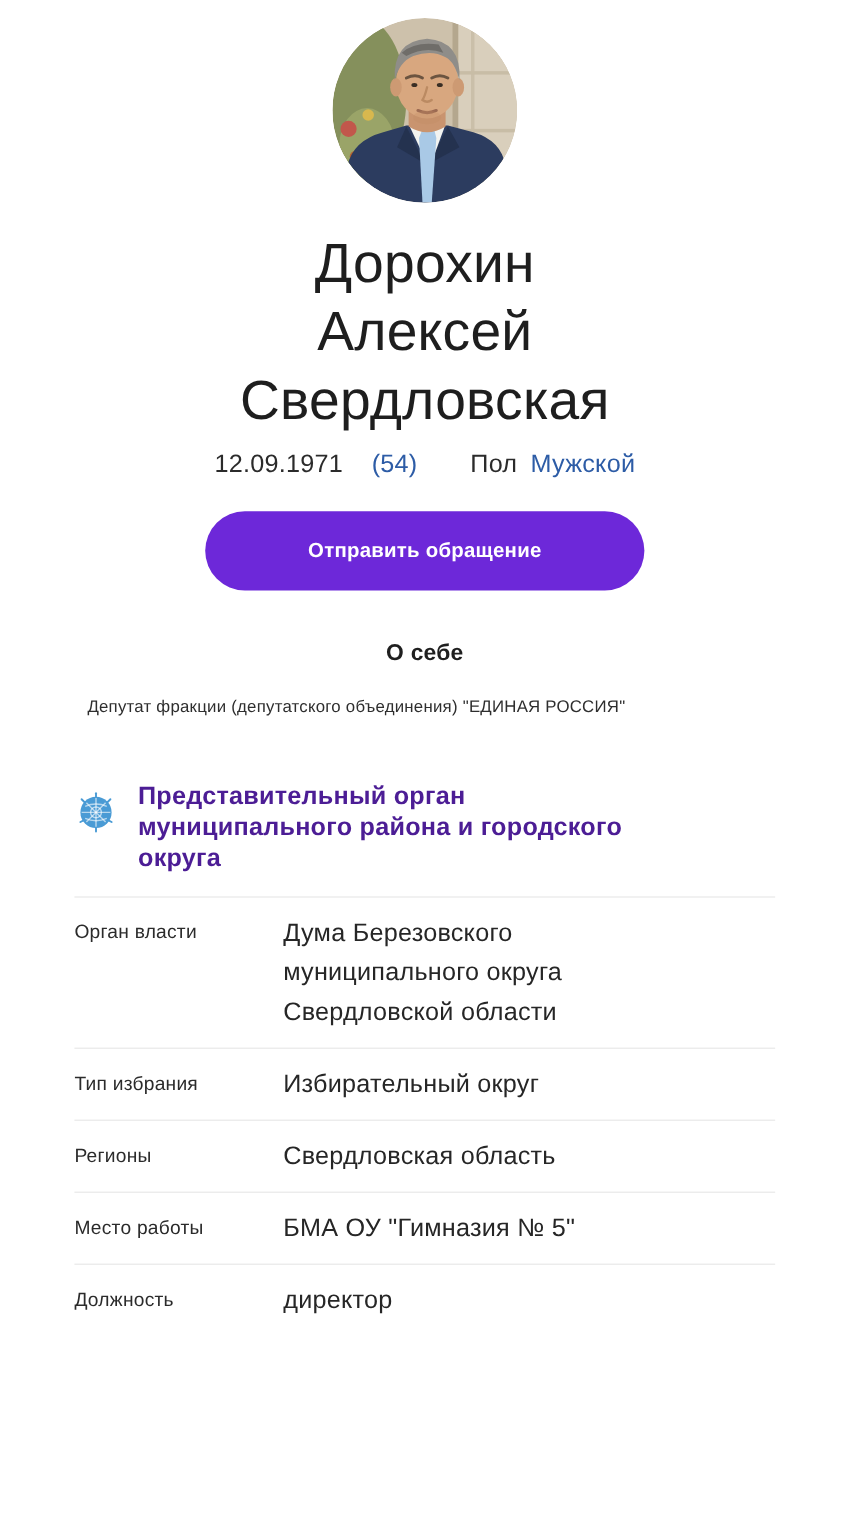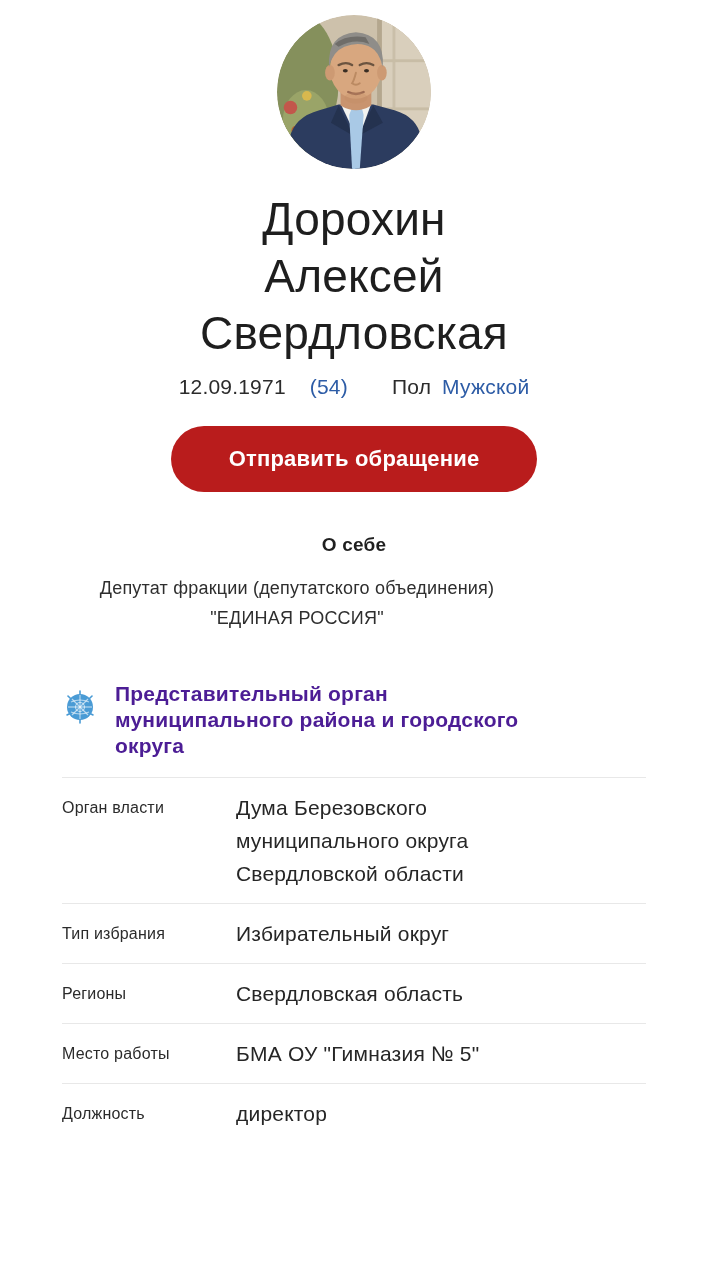--- a/index.html
+++ b/index.html
@@ -19,26 +19,26 @@
   .meta{
     margin-top:13px;font-size:21px;font-weight:500;letter-spacing:.2px;color:#2b2b2b;
     display:flex;justify-content:center;align-items:baseline;
   }
   .meta a{color:#2d5ca6;text-decoration:none;cursor:pointer}
   .meta .age{margin-left:24px}
   .meta .gender-label{margin-left:44px}
   .meta .gender-value{margin-left:11px}
   .send{
     display:block;margin:27px auto 0;width:366px;height:66px;border:none;border-radius:33px;
-    background:#b91c1c;color:#ffffff;font-size:22px;font-weight:700;font-family:inherit;
+    background:#6d28d9;color:#ffffff;font-size:17px;font-weight:700;font-family:inherit;
     letter-spacing:.2px;cursor:pointer;
   }
   .about{padding:0 62px;margin-top:42px;text-align:center}
   .about h2{margin:0;font-size:19px;font-weight:700;color:#1f1f1f;letter-spacing:.2px}
-  .about p{margin:17px 0 0;font-size:18px;line-height:30px;max-width:470px;color:#2e2e2e;letter-spacing:.2px}
+  .about p{margin:17px 0 0;font-size:14px;line-height:30px;max-width:470px;color:#2e2e2e;letter-spacing:.2px}
   .mandate{padding:0 62px;margin-top:48px}
   .mhead{display:flex;align-items:flex-start}
   .emblem{flex:0 0 36px;width:36px;height:36px;margin-top:8px}
   .emblem svg{display:block;width:100%;height:100%}
   .mtitle{
     display:block;margin-left:17px;font-size:21px;font-weight:700;line-height:26px;
     color:#4c1d95;max-width:410px;text-decoration:none;cursor:pointer;letter-spacing:.2px;
   }
   .rows{margin-top:18px}
   .row{display:flex;border-top:1px solid #e8e8e8;padding:13px 0}

